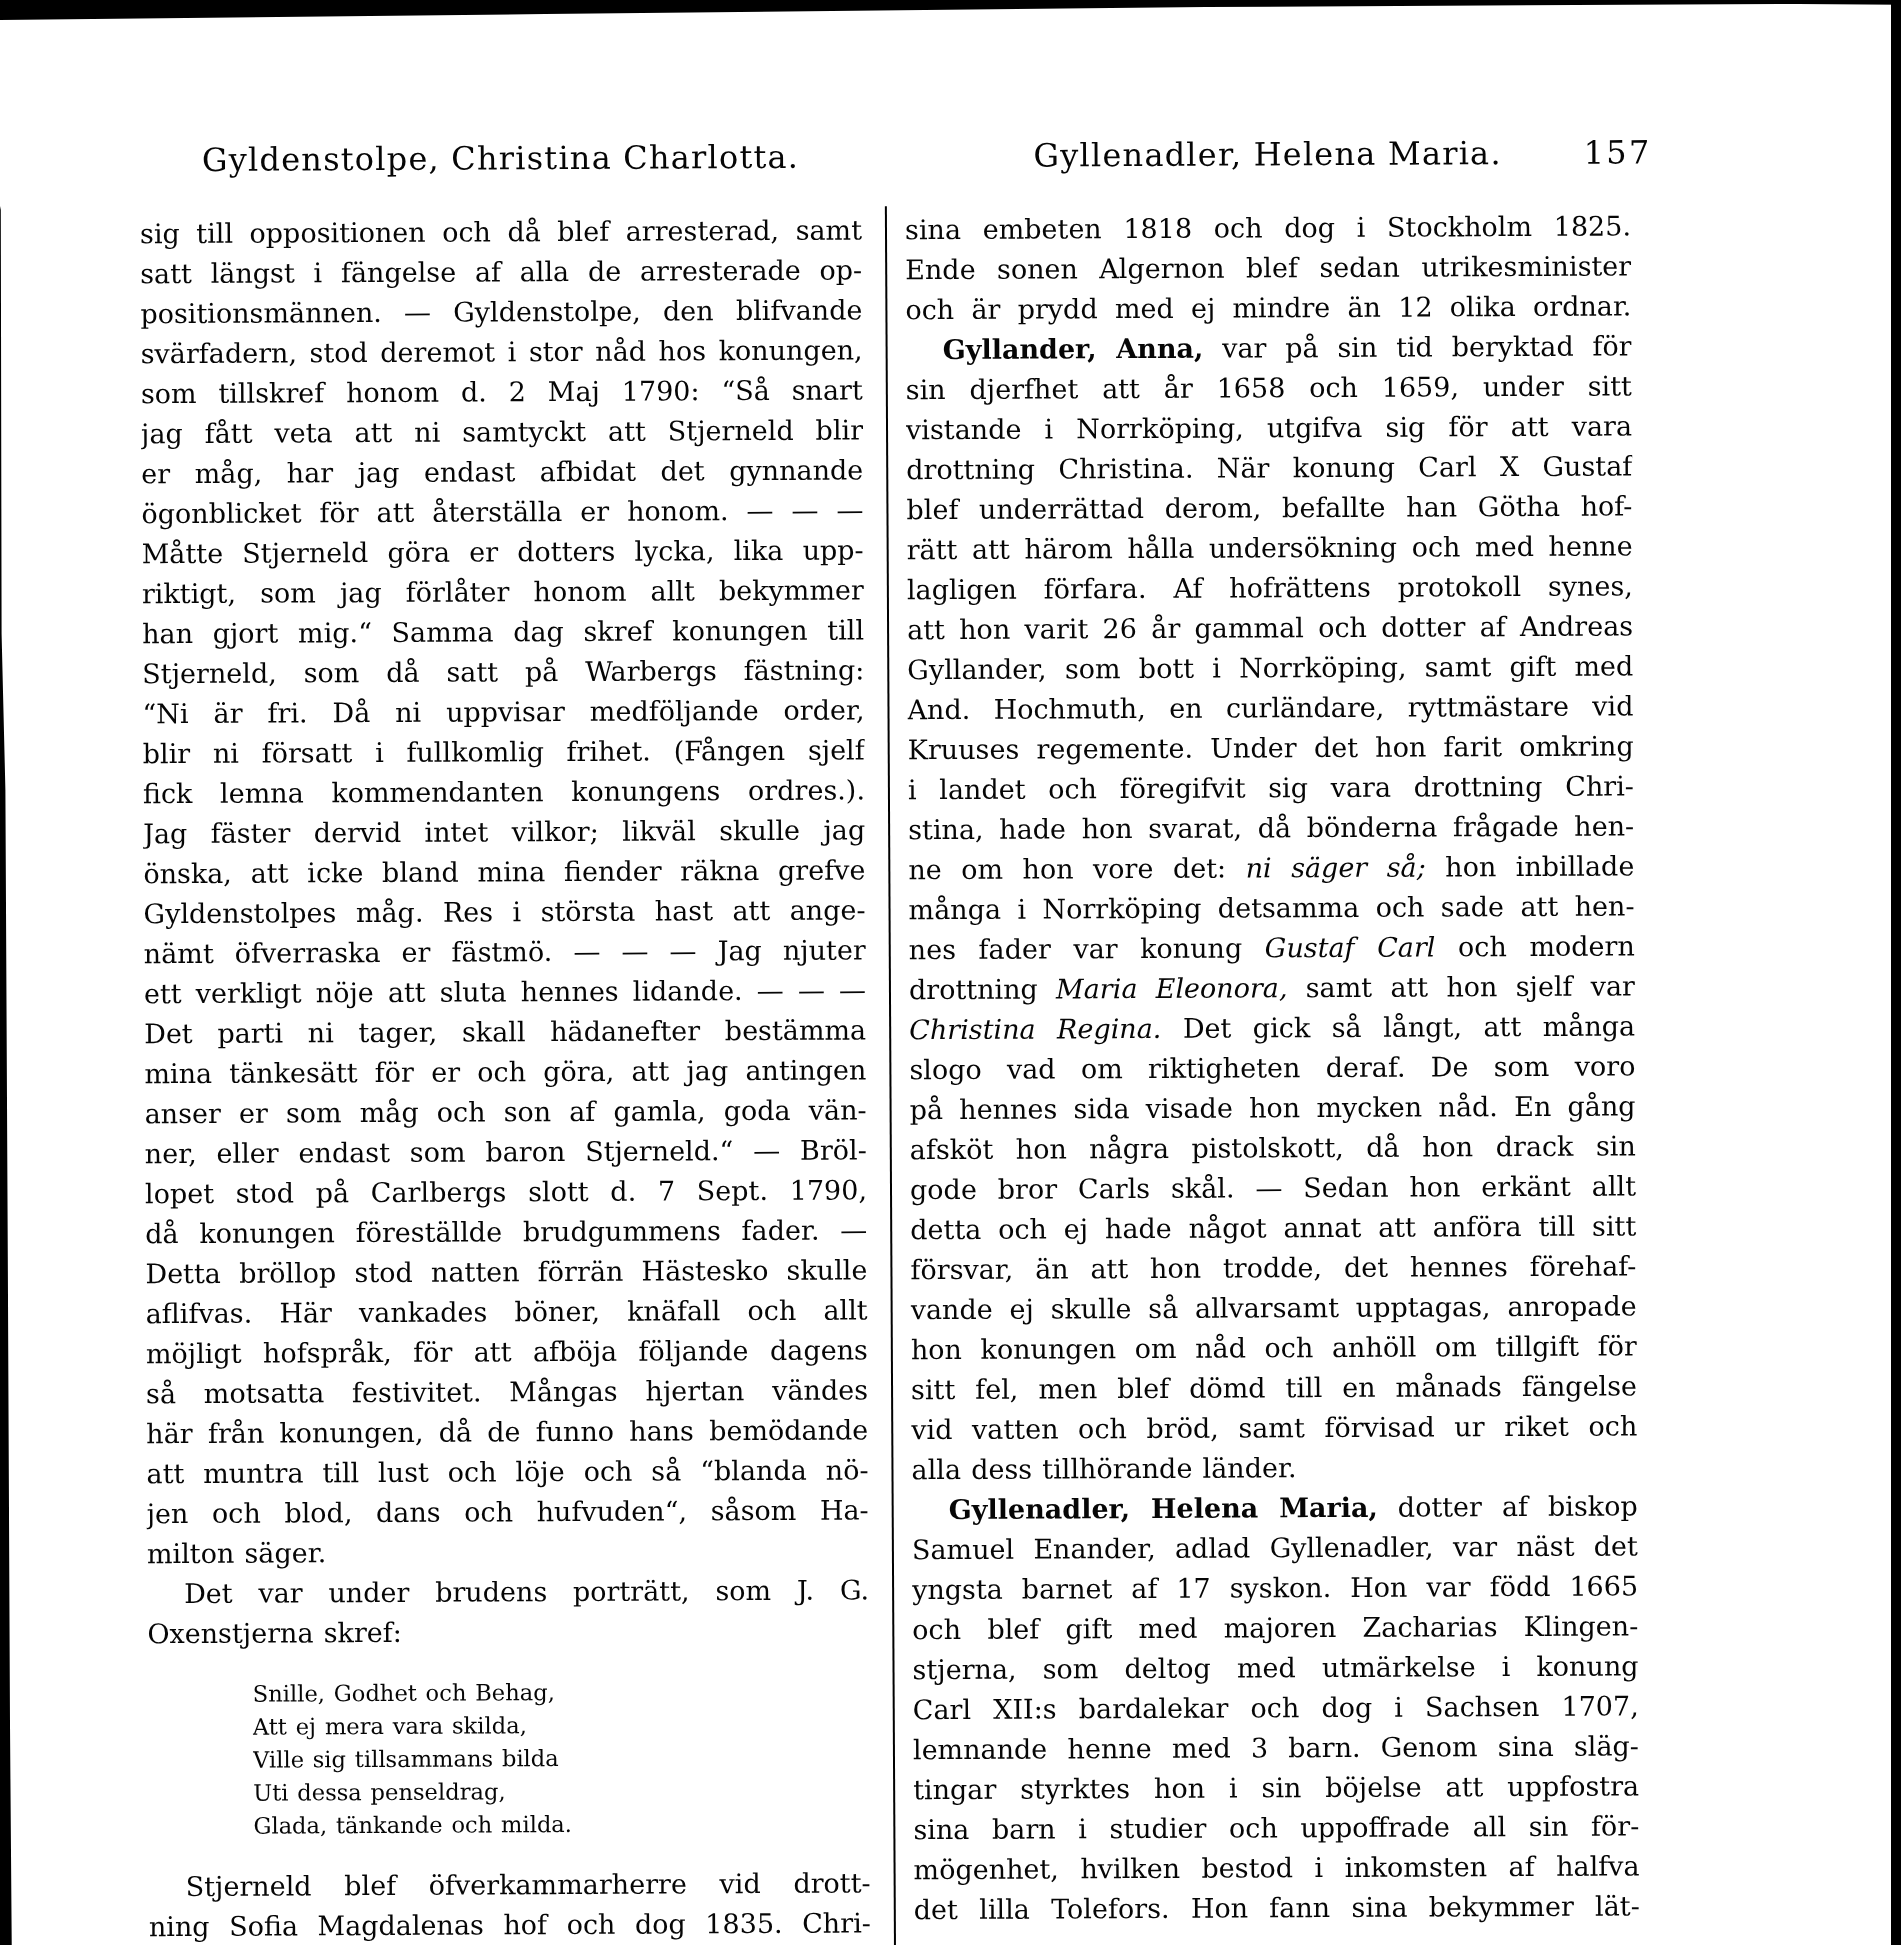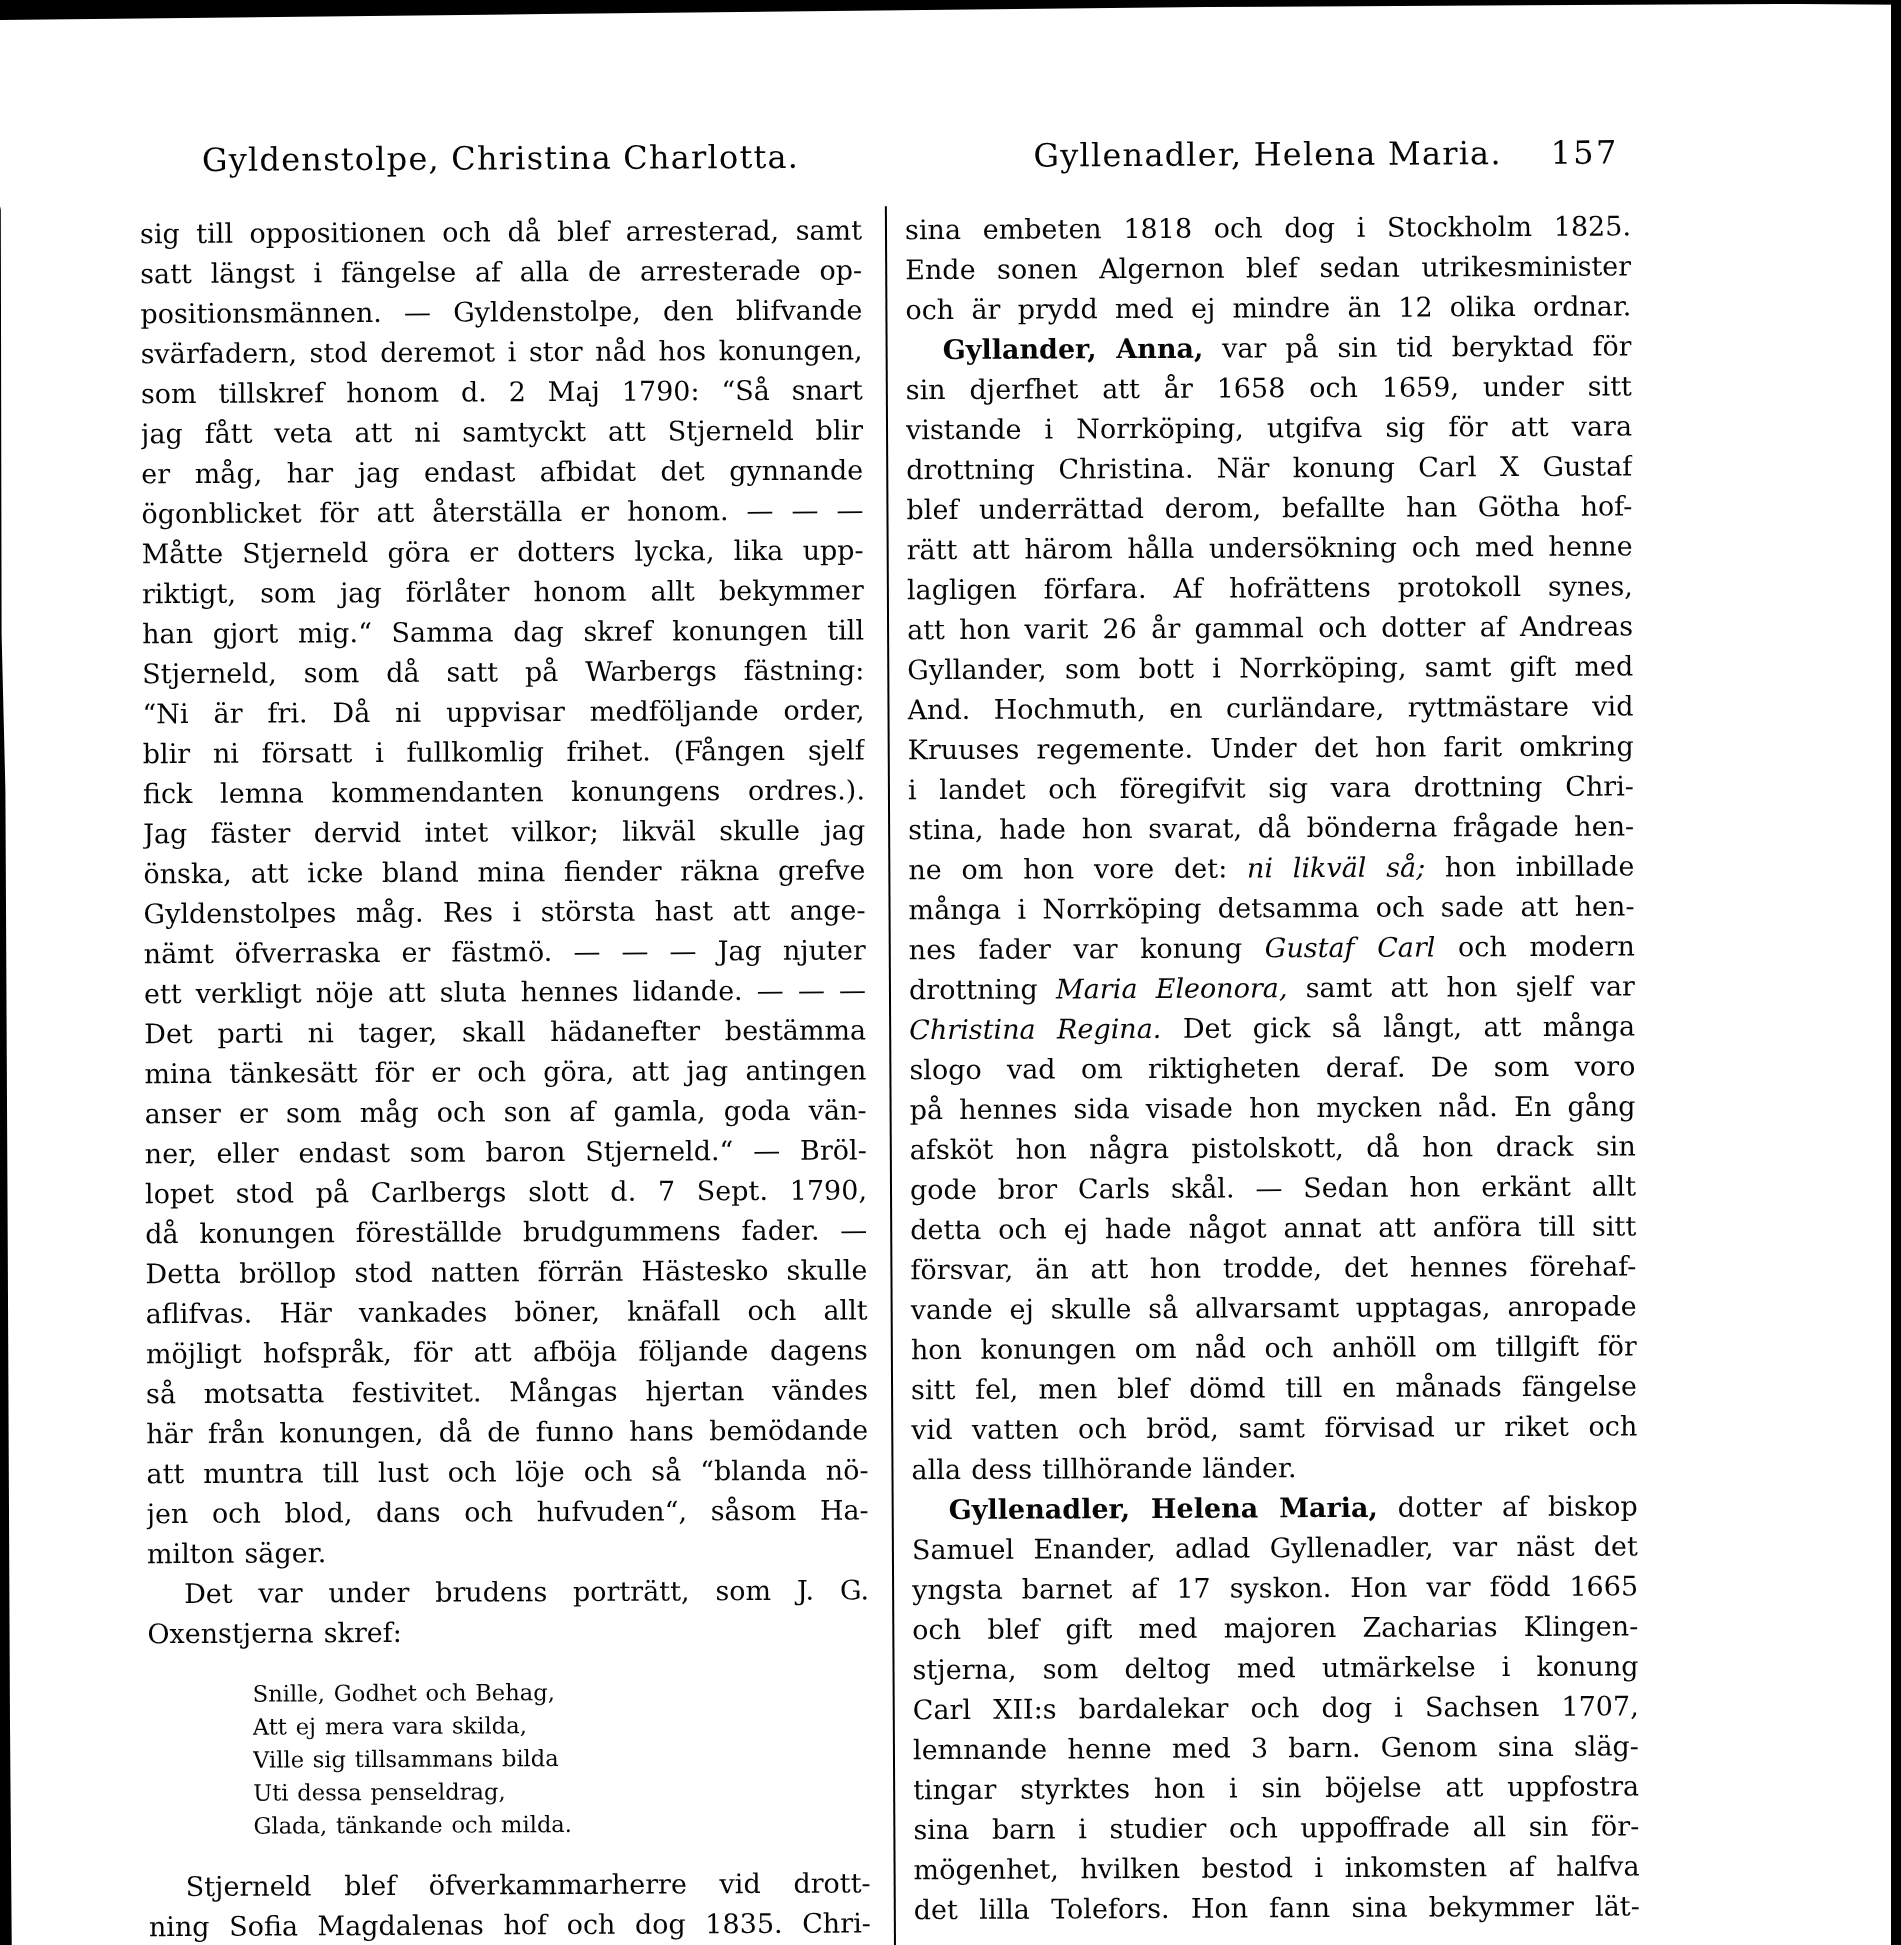--- a/index.html
+++ b/index.html
@@ -36,21 +36,21 @@
     transform: rotate(-0.3deg);
     transform-origin: 949px 1187px;
   }
   .running-head { position: absolute; top: 137px; left: 0; width: 1901px; }
   .head-left, .head-right, .page-num {
     position: absolute; top: 0;
     font-size: 32px; letter-spacing: 1.2px; white-space: nowrap;
   }
   .head-left  { left: 145px;  width: 722px; text-align: center; }
   .head-right { left: 910px; width: 726px; text-align: center; }
-  .page-num   { left: 1556px; width: 101px;  text-align: left; letter-spacing: 2.3px; }
+  .page-num   { left: 1556px; width: 101px;  text-align: right; letter-spacing: 2.3px; }
 
   .divider {
     position: absolute; left: 890px; top: 206px;
     width: 1.9px; height: 1957px; background: #000;
   }
   .col { position: absolute; top: 210px; }
   .col-left  { left: 145px;  width: 722px; }
   .col-right { left: 910px; width: 726px; }
 
   .col { font-size: 27px; word-spacing: 1.6px; }
@@ -154,21 +154,21 @@
           <div class="line j">drottning Christina. När konung Carl X Gustaf</div>
           <div class="line j">blef underrättad derom, befallte han Götha hof-</div>
           <div class="line j">rätt att härom hålla undersökning och med henne</div>
           <div class="line j">lagligen förfara. Af hofrättens protokoll synes,</div>
           <div class="line j">att hon varit 26 år gammal och dotter af Andreas</div>
           <div class="line j">Gyllander, som bott i Norrköping, samt gift med</div>
           <div class="line j">And. Hochmuth, en curländare, ryttmästare vid</div>
           <div class="line j">Kruuses regemente. Under det hon farit omkring</div>
           <div class="line j">i landet och föregifvit sig vara drottning Chri-</div>
           <div class="line j">stina, hade hon svarat, då bönderna frågade hen-</div>
-          <div class="line j">ne om hon vore det: <span class="italic">ni likväl så;</span> hon inbillade</div>
+          <div class="line j">ne om hon vore det: <span class="italic">ni säger så;</span> hon inbillade</div>
           <div class="line j">många i Norrköping detsamma och sade att hen-</div>
           <div class="line j">nes fader var konung <span class="italic">Gustaf Carl</span> och modern</div>
           <div class="line j">drottning <span class="italic">Maria Eleonora,</span> samt att hon sjelf var</div>
           <div class="line j"><span class="italic">Christina Regina.</span> Det gick så långt, att många</div>
           <div class="line j">slogo vad om riktigheten deraf. De som voro</div>
           <div class="line j">på hennes sida visade hon mycken nåd. En gång</div>
           <div class="line j">afsköt hon några pistolskott, då hon drack sin</div>
           <div class="line j">gode bror Carls skål. — Sedan hon erkänt allt</div>
           <div class="line j">detta och ej hade något annat att anföra till sitt</div>
           <div class="line j">försvar, än att hon trodde, det hennes förehaf-</div>

